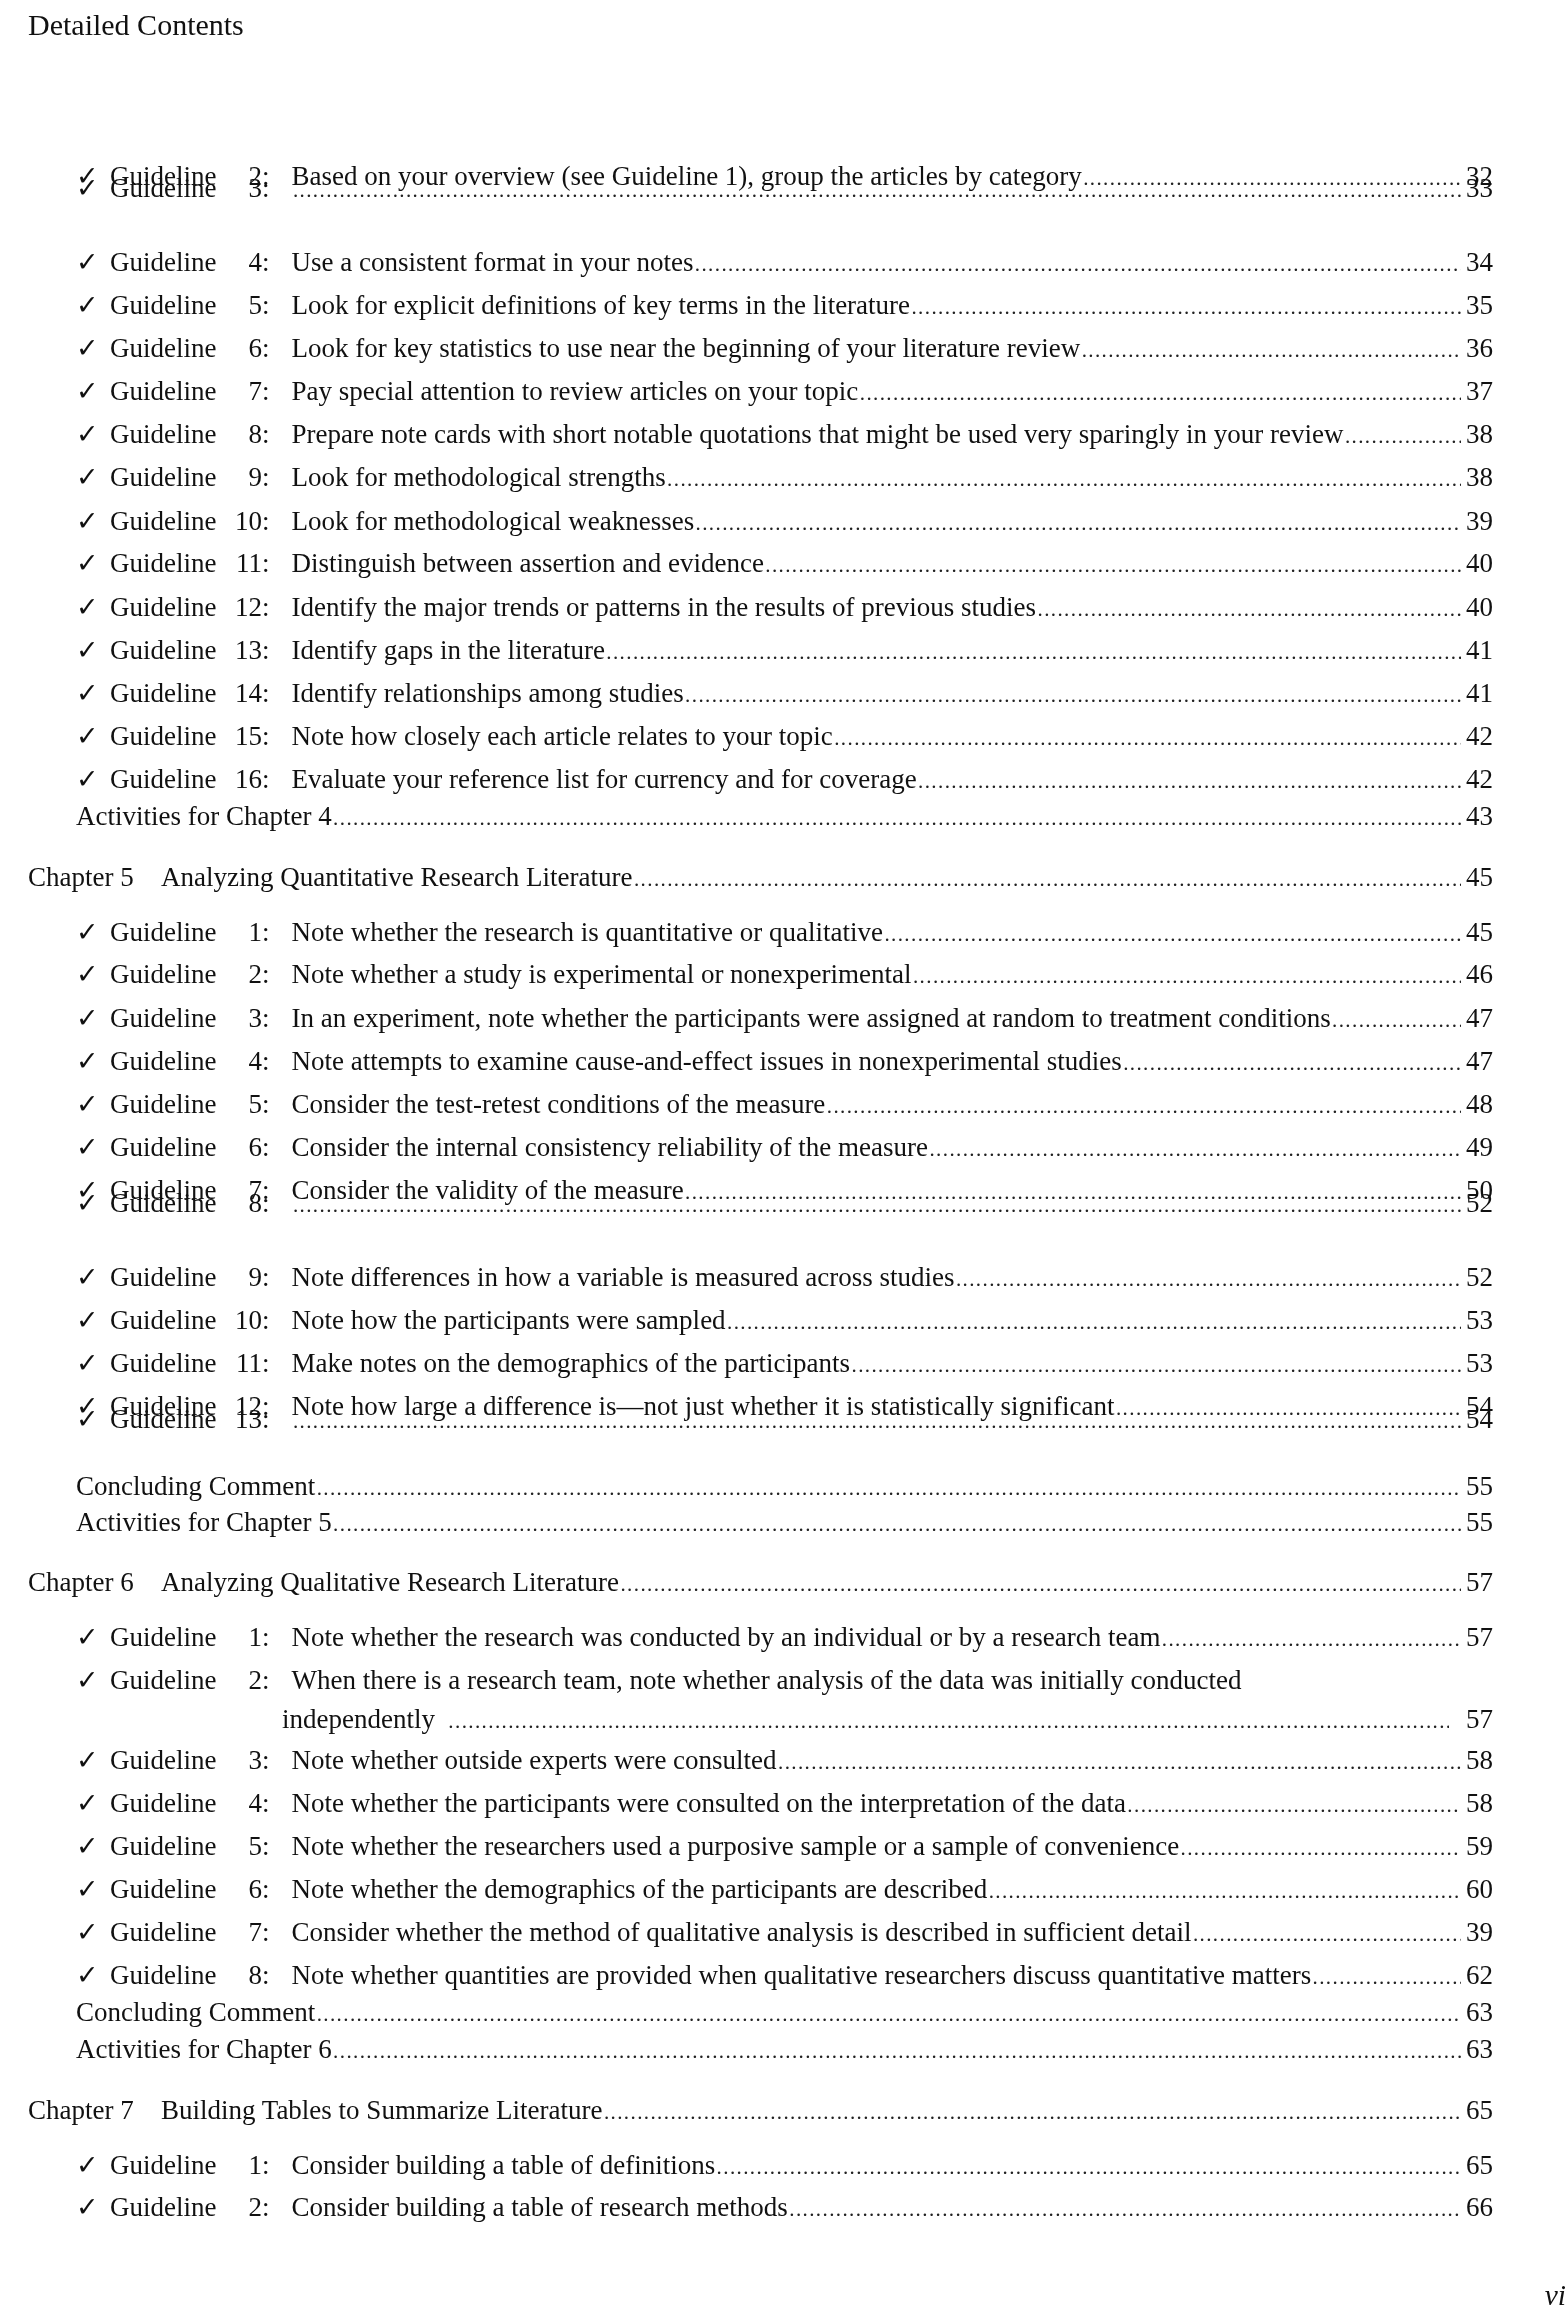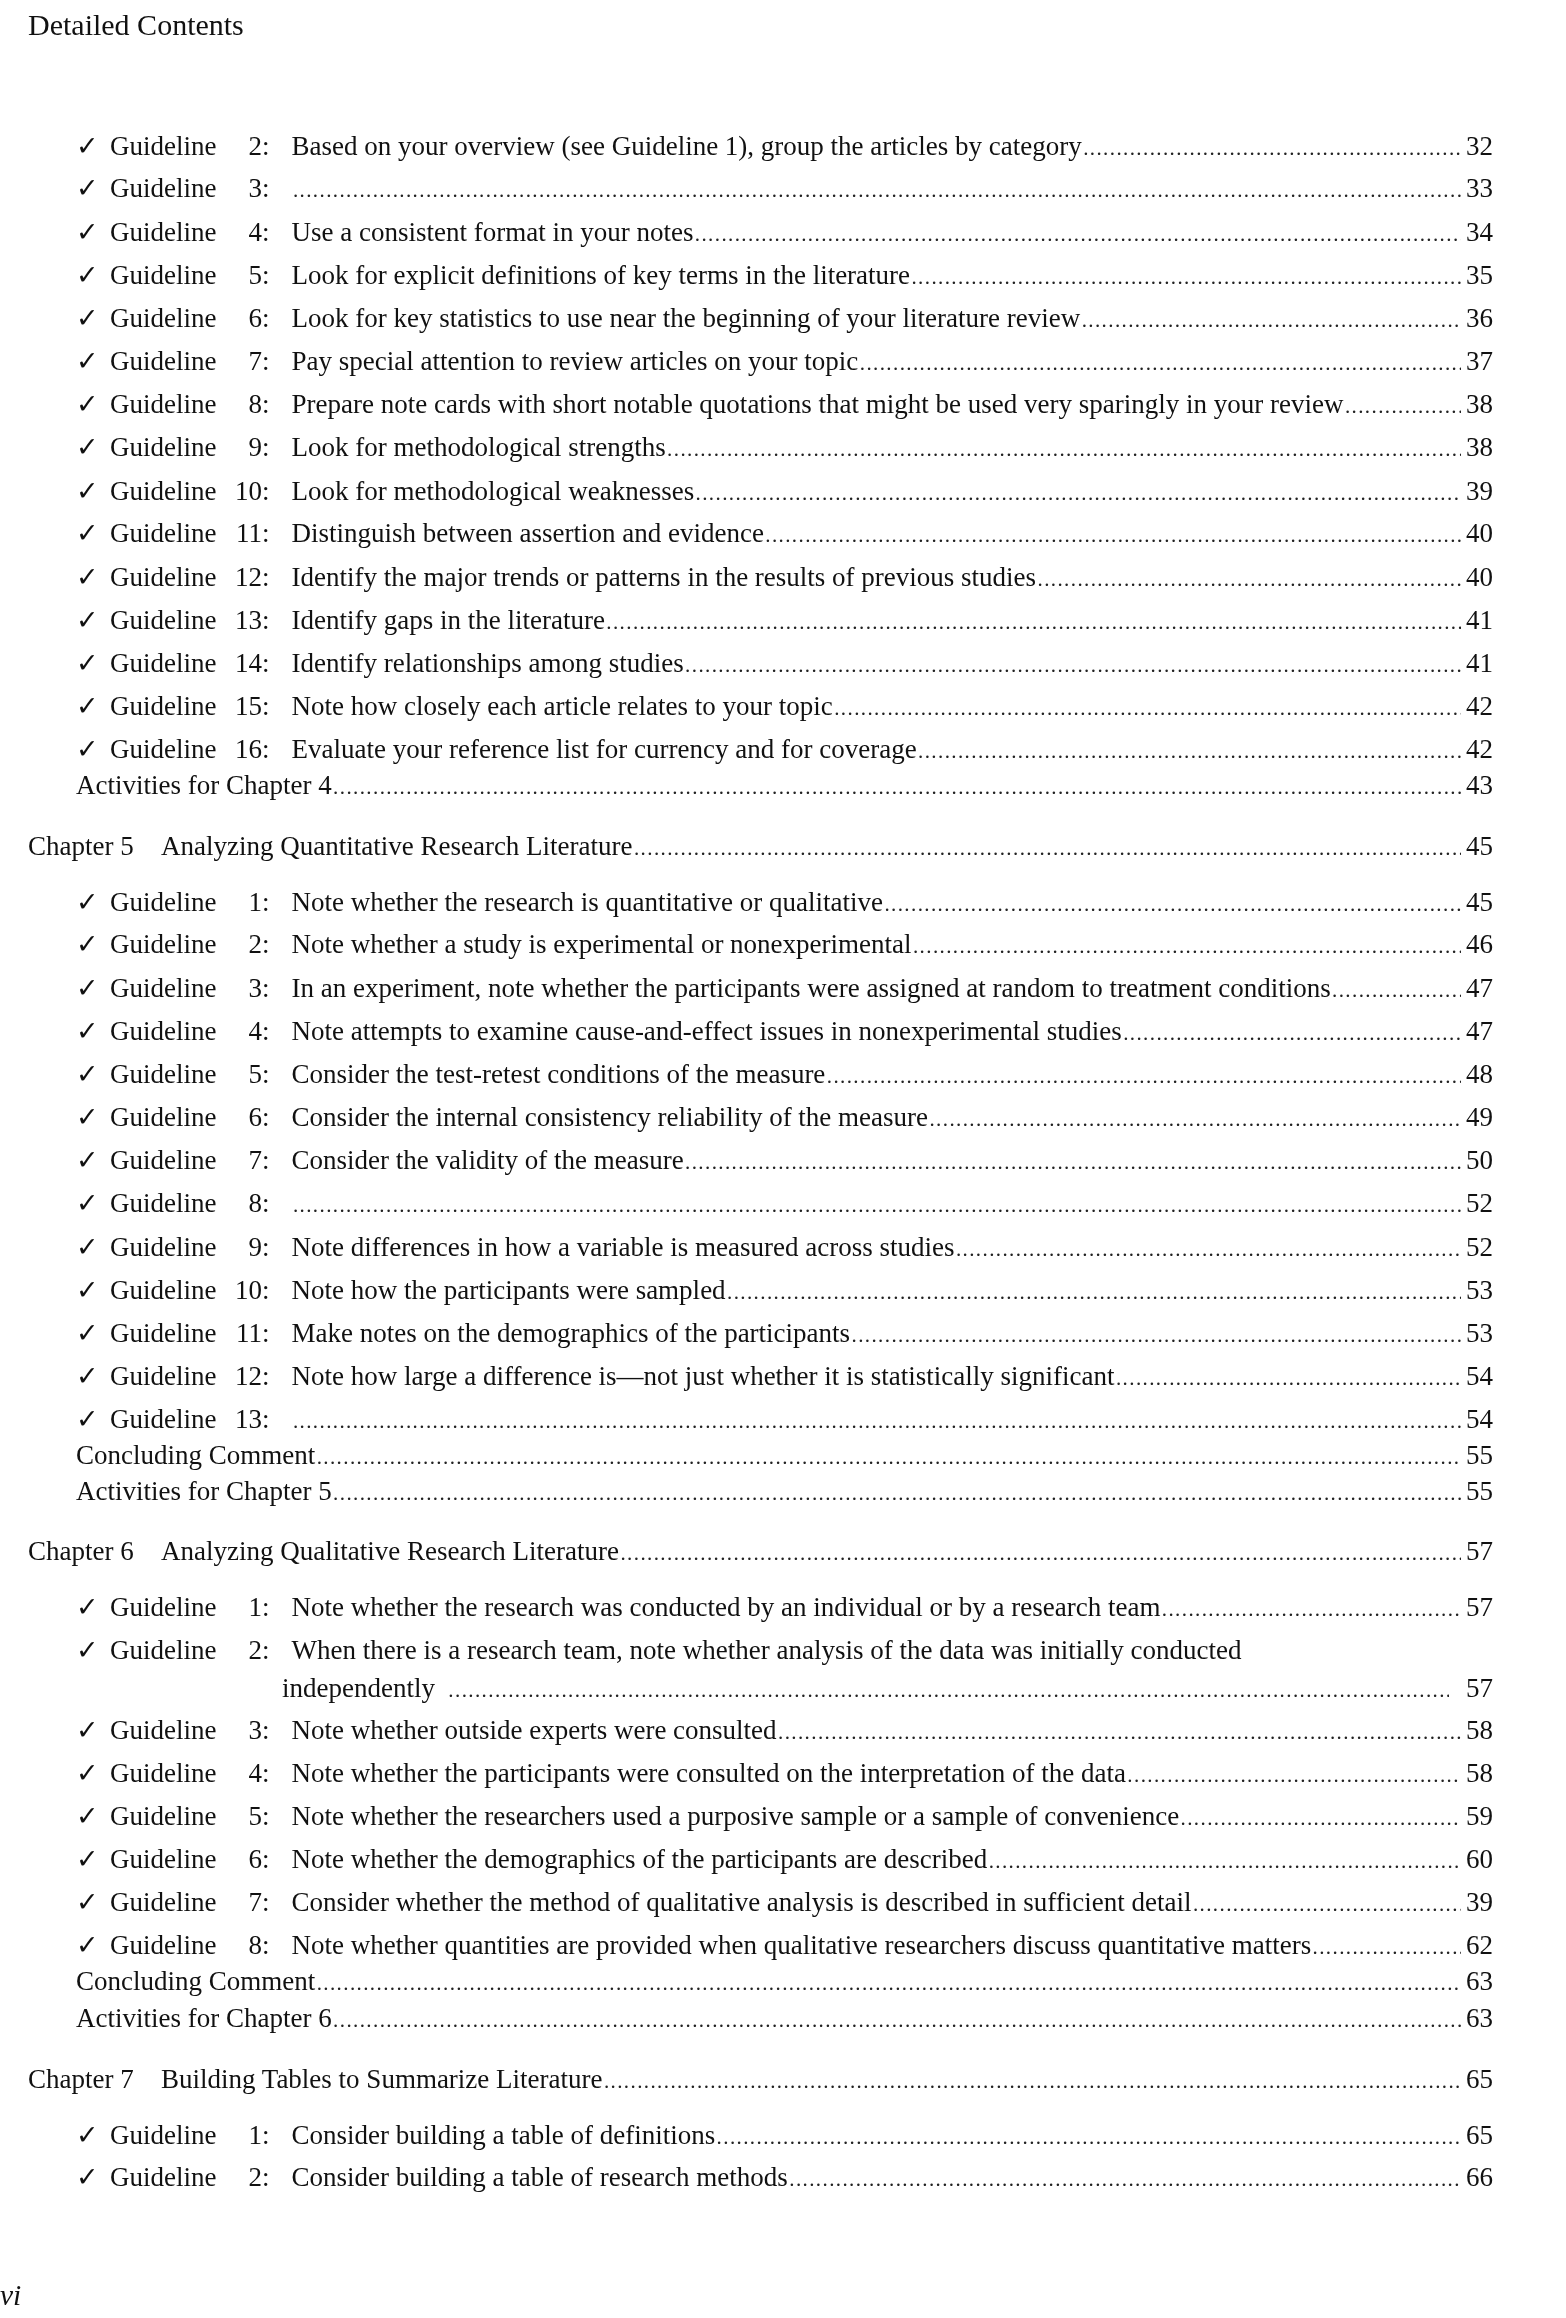--- a/index.html
+++ b/index.html
@@ -20,32 +20,32 @@
     display: flex; align-items: baseline;
   }
   .chapter .inner { left: 28px; }
   .guide .inner { left: 76px; }
   .misc .inner { left: 76px; }
   .check { width: 34px; font-family: "DejaVu Sans", sans-serif; font-size: 27px; font-weight: bold; flex: none; }
   .glabel { flex: none; width: 116px; }
   .gnum { flex: none; width: 36px; text-align: right; }
   .gcolon { flex: none; width: 29.5px; }
   .ch-label { flex: none; width: 133px; }
-  .title { flex: none; }
+  .title { flex: none; margin-top: 31px; }
   .leader {
     flex: 1 1 auto; overflow: hidden; margin: 0 4.2px 0 1.4px; letter-spacing: 1.4px;
     color: #222; font-size: 21px;
   }
   .leader::before {
     content: "....................................................................................................................................................................................................................................................................................................";
   }
   .page { flex: none; text-align: right; min-width: 28px; }
   .cont .inner { left: 282px; gap: 12px; }
   .footer {
-    position: absolute; top: 2278px; left: 0; width: 1566px; text-align: left;
+    position: absolute; top: 2278px; left: 0; width: 1566px; text-align: right;
     font-style: italic; font-size: 29.5px; line-height: 35px;
   }
 </style>
 </head>
 <body>
 
 <div class="header">Detailed Contents</div>
 
 <div class="row guide" style="top:128px">
     <div class="inner">

